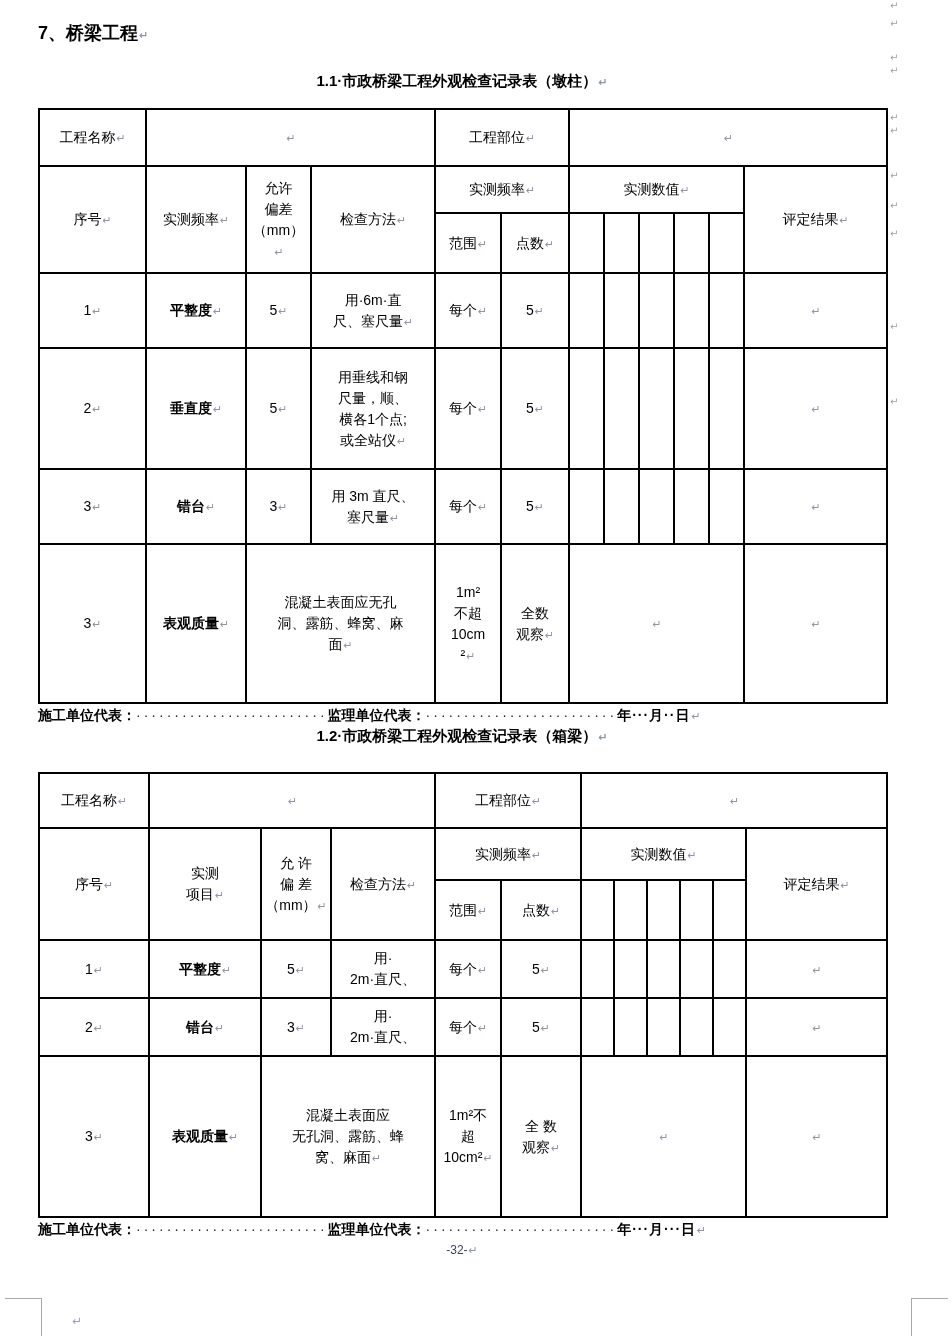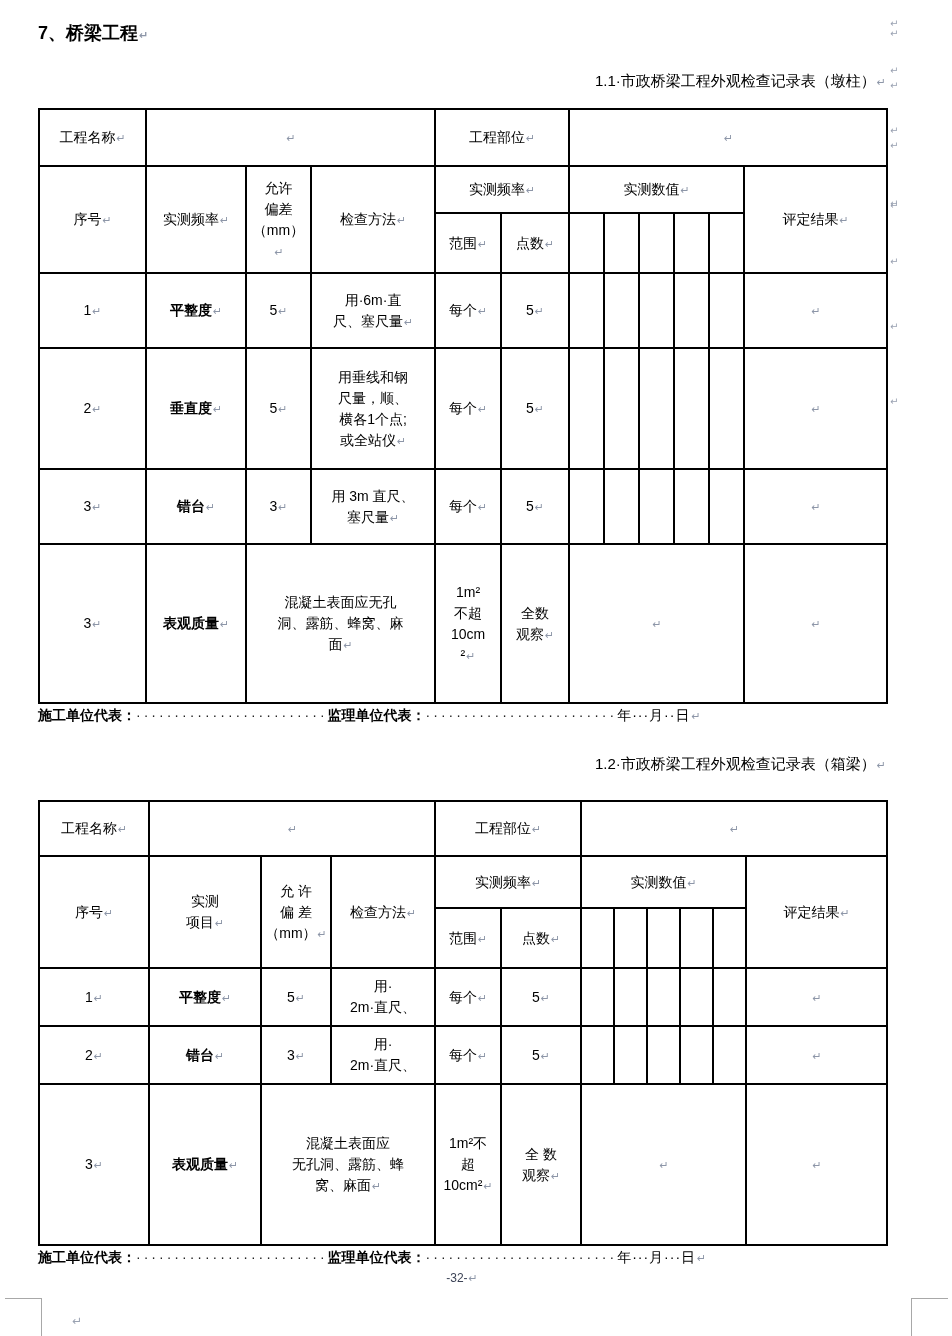--- a/index.html
+++ b/index.html
@@ -4,43 +4,43 @@
 <style>
   html,body{margin:0;padding:0;}
   body{
     width:952px;height:1336px;position:relative;overflow:hidden;
     background:#ffffff;color:#000;
     font-family:"Liberation Sans","DejaVu Sans",sans-serif;
   }
   .content{position:absolute;left:38px;top:0;width:848px;}
   .doc-title{margin:12px 0 0 0;font-size:23px;font-weight:bold;letter-spacing:1px;}
   .section{margin:21px 0 0 0;font-size:18px;font-weight:bold;}
-  .caption{margin:27px 0 0 0;font-size:15px;font-weight:normal;text-align:right;}
-  .caption2{margin:30px 0 0 0;}
+  .caption{margin:27px 0 0 0;font-size:15px;font-weight:bold;text-align:center;}
+  .caption2{margin:2px 0 0 0;}
   .tablewrap{position:relative;}
   table.doc{border-collapse:collapse;table-layout:fixed;width:848px;margin-top:17px;}
   table.doc2{margin-top:26px;}
   table.doc td{
     border:2px solid #000;text-align:center;vertical-align:middle;
     font-size:14px;line-height:1.5;padding:2px 3px;overflow:hidden;
   }
   .tx{white-space:pre-line;}
   .item{font-weight:bold;}
   .pc{color:#8d96a8;font-size:11px;padding-left:1px;}
   .al{text-align:left;padding-left:6px;}
   .ar{text-align:right;padding-right:4px;}
   
   .hA{height:57px}.hB{height:47px}.hC{height:60px}
   .hr1{height:75px}.hr2{height:121px}.hr3{height:75px}.hr4{height:159px}
   
   .gA{height:55px}.gB{height:52px}.gC{height:60px}.gR{height:58px}.gF{height:161px}
   .sign-line{margin:3px 0 0 0;font-size:14px;white-space:nowrap;}
   .fl{font-weight:bold;}
   .fd{letter-spacing:3px;color:#222;}
-  .fdate{font-weight:normal;letter-spacing:1px;}
+  .fdate{font-weight:bold;letter-spacing:1px;}
   .pagenum{margin:4px 0 0 0;text-align:center;font-size:12px;color:#3c4356;}
   .rowmark{position:absolute;left:852px;color:#9aa2b2;font-size:10px;}
   .margin-mark{position:absolute;width:36px;height:38px;}
   .mm-left{left:5px;top:1298px;border-top:1px solid #a8a8a8;border-right:1px solid #a8a8a8;}
   .mm-right{left:911px;top:1298px;border-top:1px solid #a8a8a8;border-left:1px solid #a8a8a8;}
   .stray-pc{position:absolute;left:72px;top:1314px;color:#9aa2b2;font-size:12px;}
 </style>
 </head>
 <body>
 

